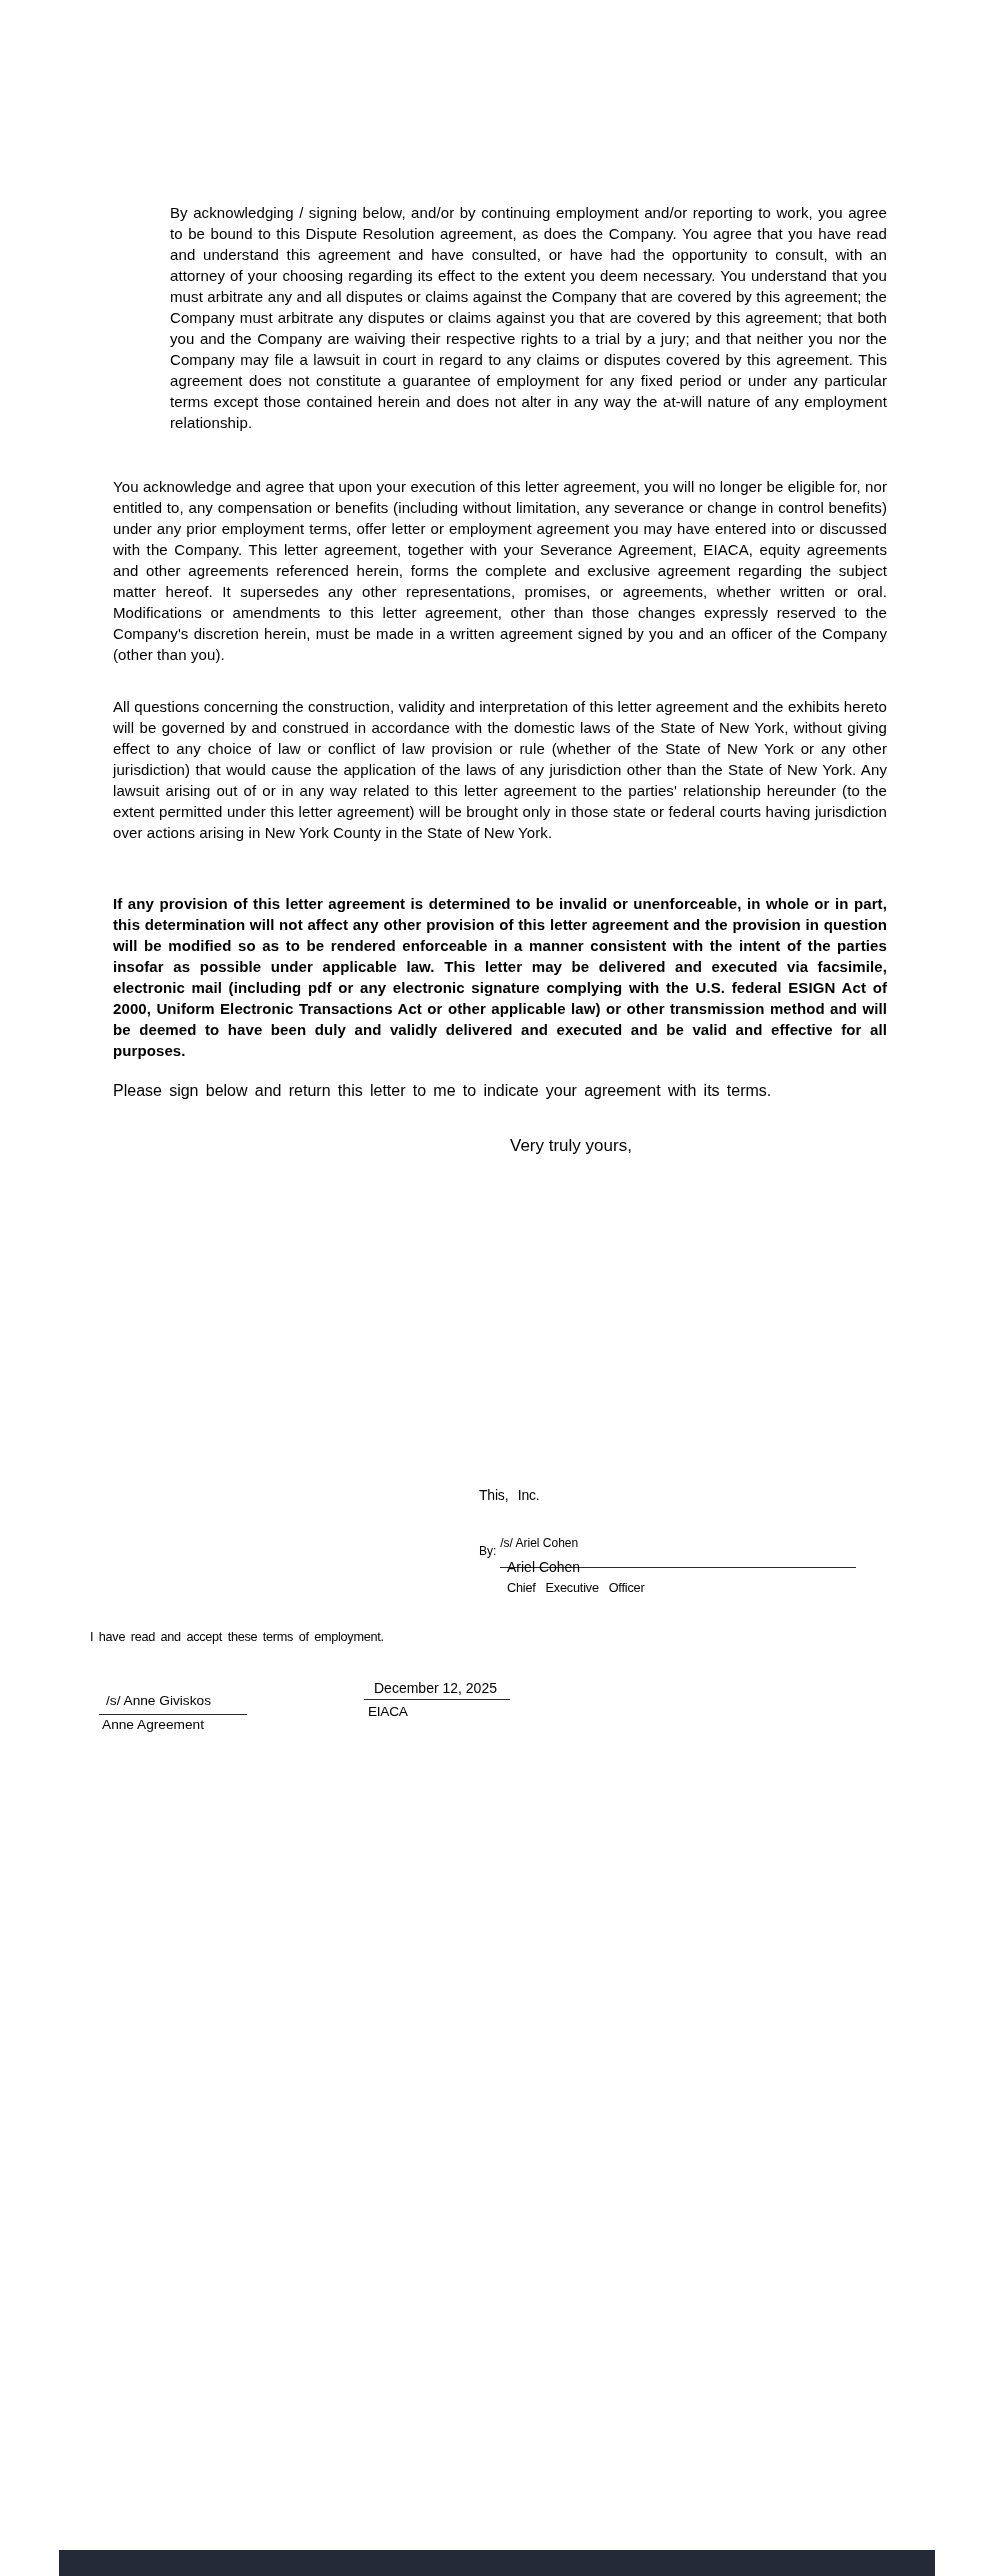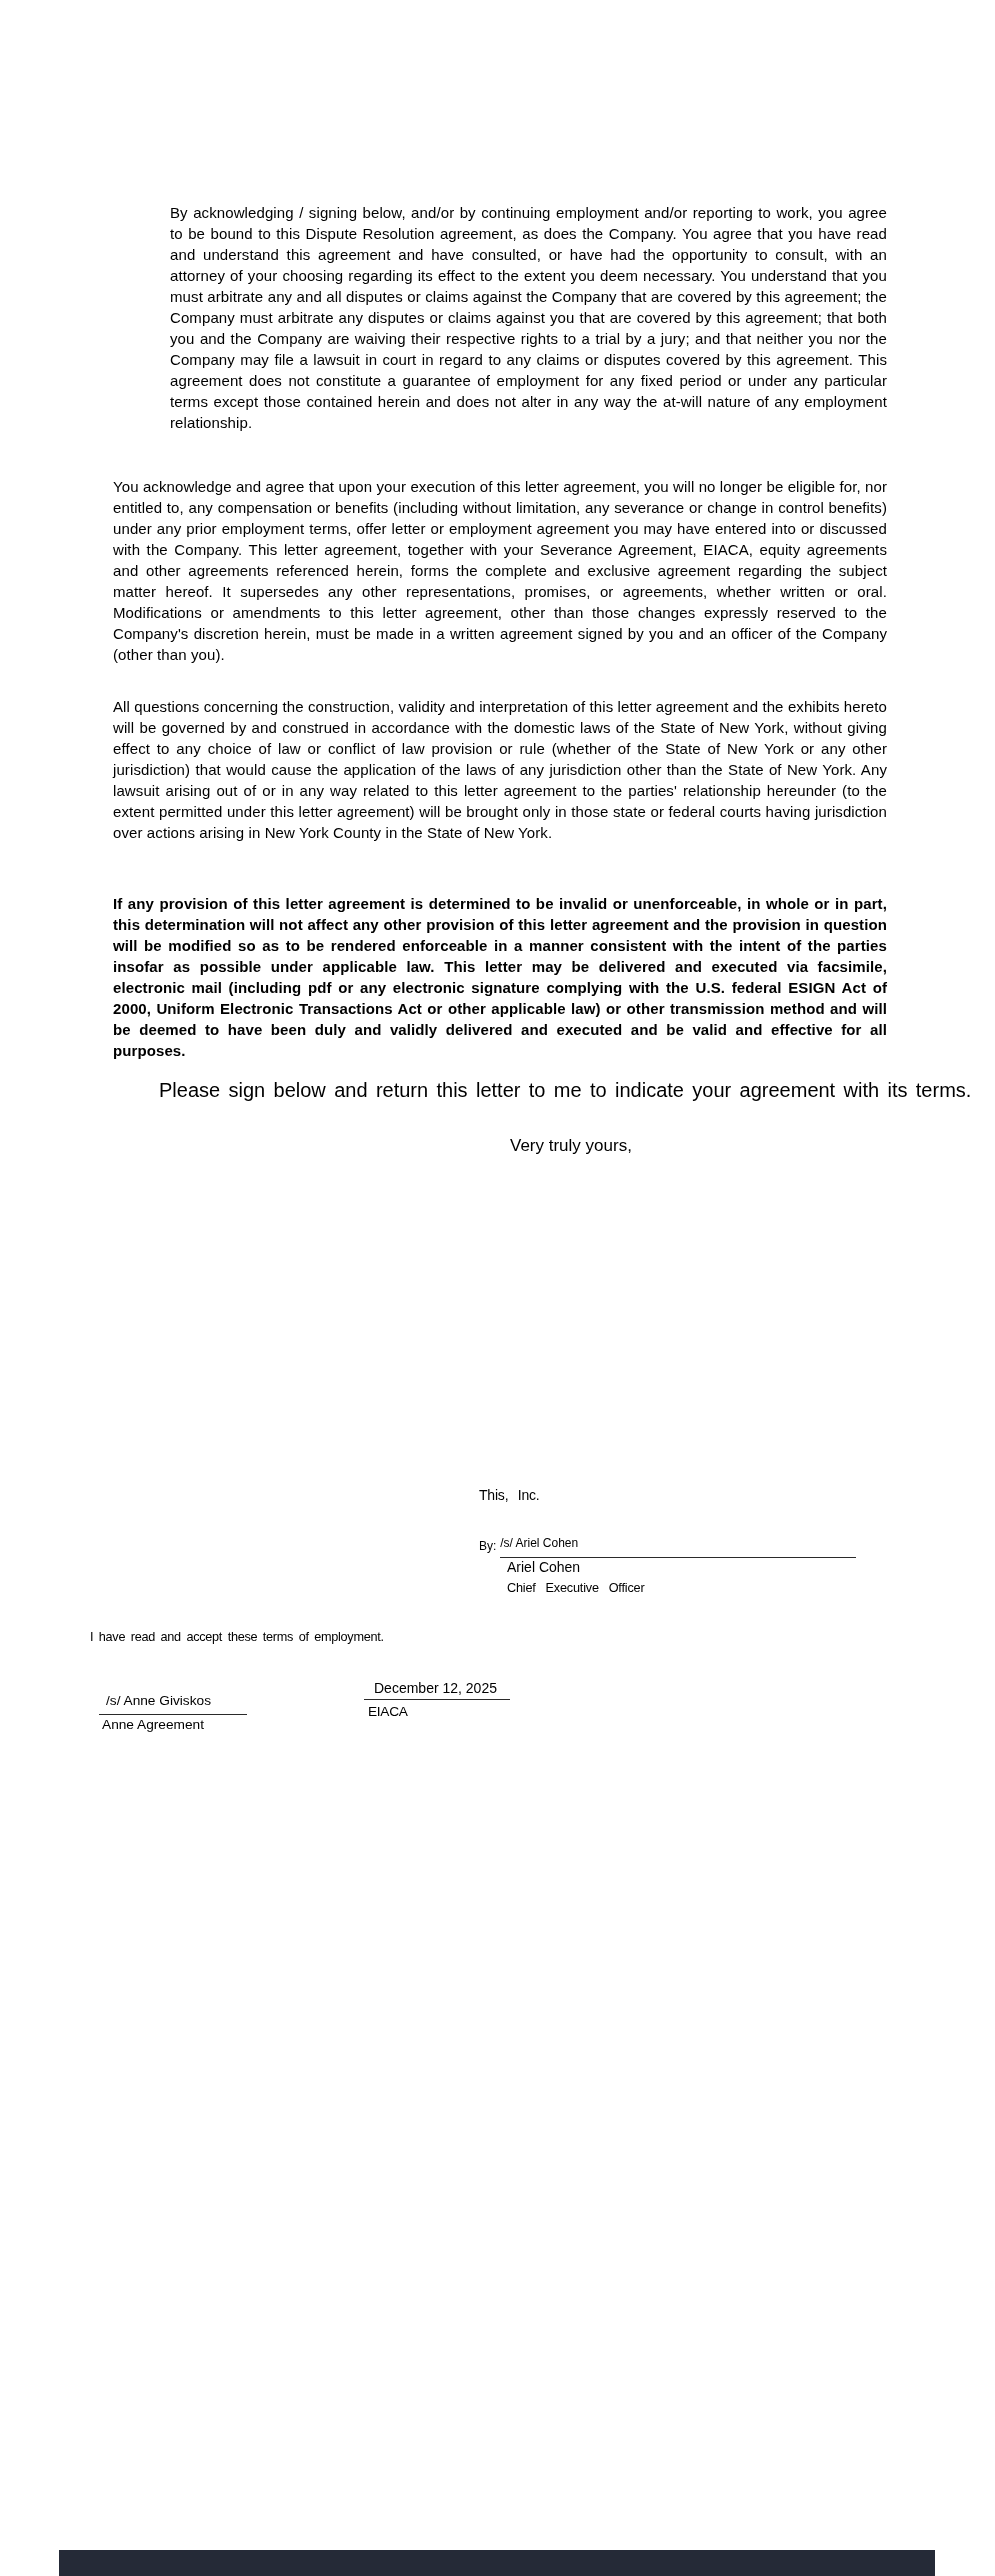--- a/index.html
+++ b/index.html
@@ -14,25 +14,24 @@
   }
   .para {
     position: absolute;
     font-size: 15px;
     line-height: 21px;
     text-align: justify;
     letter-spacing: 0.1px;
   }
   .single-line {
     position: absolute;
-    font-size: 20px;
+    font-size: 16px;
     line-height: 19px;
     word-spacing: 2.8px;
     white-space: nowrap;
-    margin-left: 46px;
   }
   .valediction {
     position: absolute;
     left: 510px;
     top: 1136px;
     font-size: 17px;
     white-space: nowrap;
   }
   .company-name {
     position: absolute;
@@ -51,21 +50,21 @@
     display: flex;
     align-items: center;
     font-size: 12px;
     line-height: 18px;
   }
   .by-label { white-space: nowrap; padding-right: 3.8px; }
   .sig-on-line {
     flex: 1;
     border-bottom: 1.4px solid #2a2a2a;
     white-space: nowrap;
-    padding-bottom: 5px;
+    padding-bottom: 15px;
   }
   .officer-name {
     position: absolute;
     left: 507px;
     top: 1559px;
     font-size: 14px;
     white-space: nowrap;
   }
   .officer-title {
     position: absolute;

